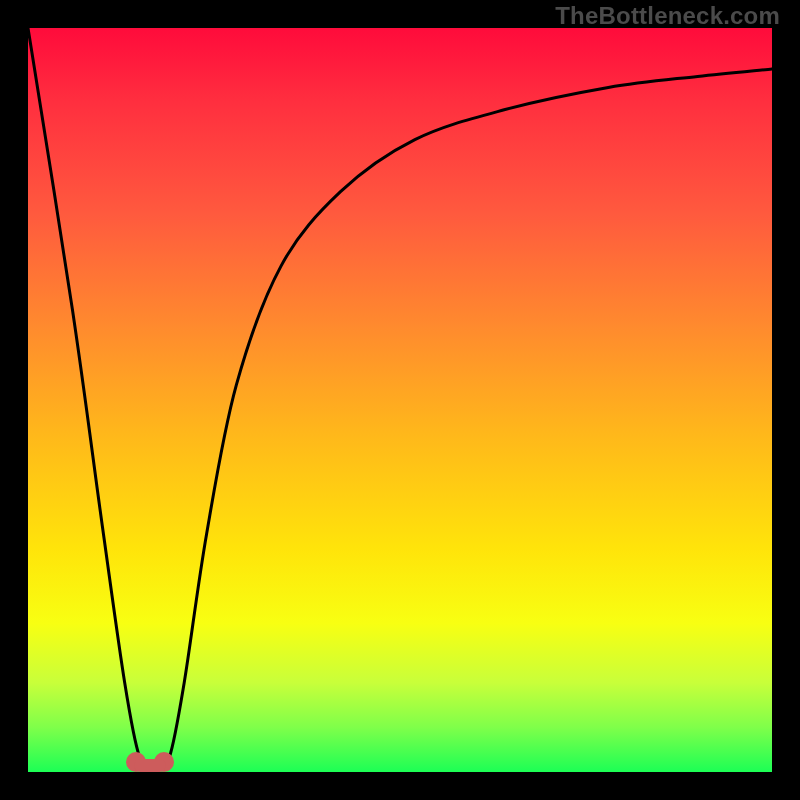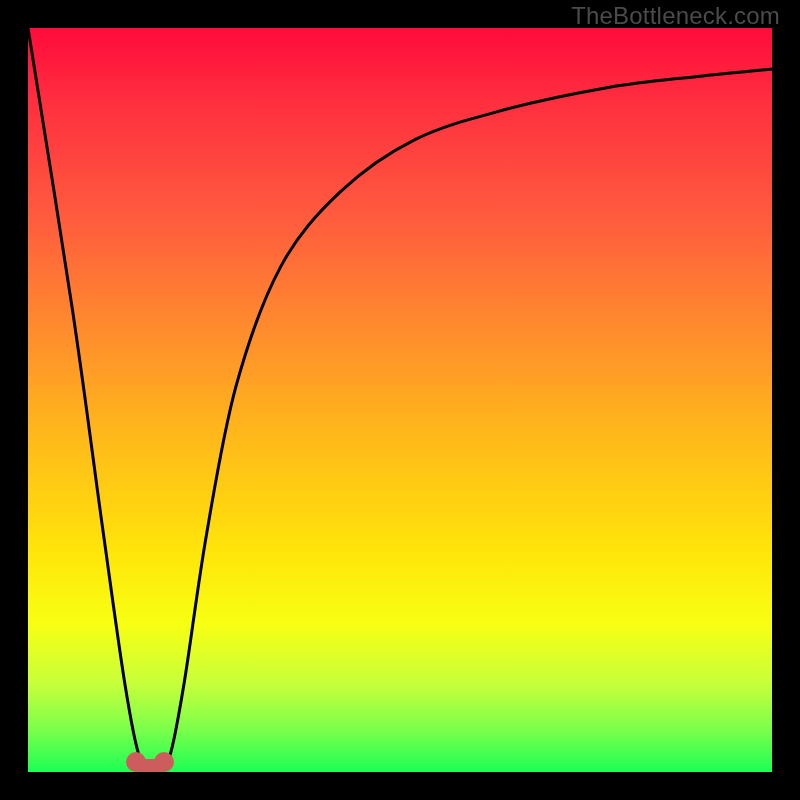--- a/index.html
+++ b/index.html
@@ -44,21 +44,21 @@
     top: 0;
     width: 744px;
     height: 744px;
   }
   .watermark {
     position: absolute;
     top: 2px;
     right: 20px;
     color: #4b4b4b;
     font-size: 24px;
-    font-weight: 400;
+    font-weight: 700;
     letter-spacing: 0.2px;
     user-select: none;
   }
   .marker {
     position: absolute;
     background: #cd5c5c;
     
   }
   .marker .lobe {
     position: absolute;

